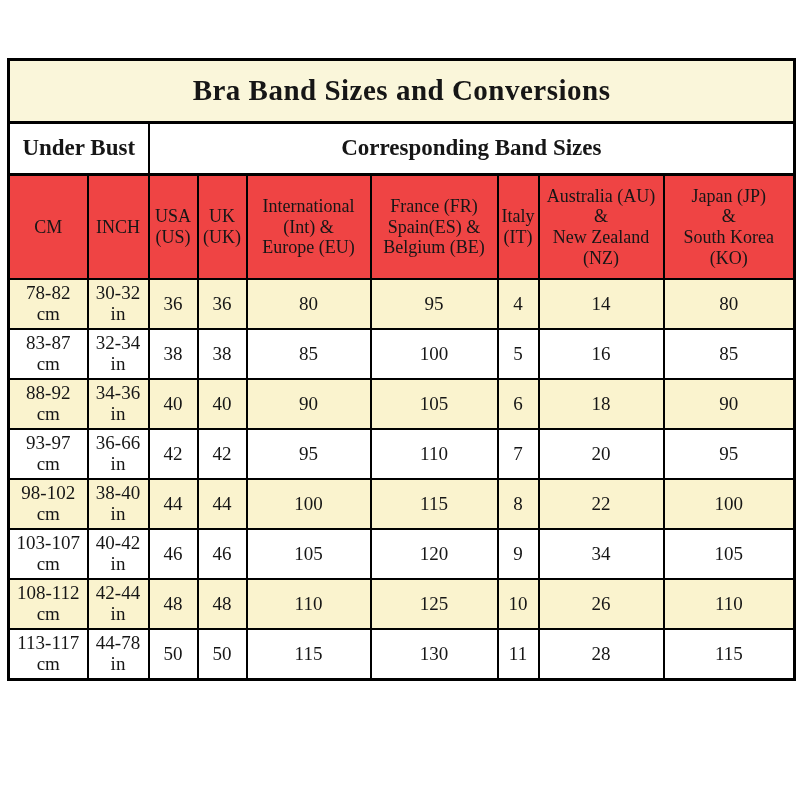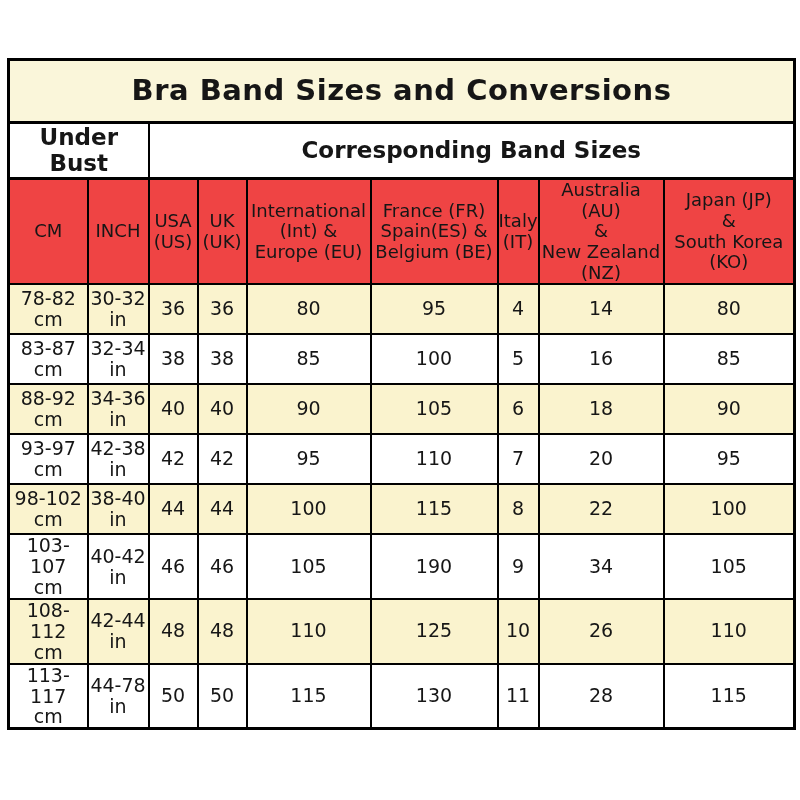--- a/index.html
+++ b/index.html
@@ -10,20 +10,21 @@
     height: 800px;
     font-family: "DejaVu Sans", "Liberation Sans", sans-serif;
     color: #161616;
   }
   .page {
     position: relative;
     width: 800px;
     height: 800px;
     background: #ffffff;
     overflow: hidden;
+    font-family: Liberation Serif, serif;
   }
   table.conversion-table {
     position: absolute;
     top: 58px;
     left: 7px;
     width: 786px;
     border-collapse: collapse;
     table-layout: fixed;
     border: 3px solid #000000;
   }
@@ -155,21 +156,21 @@
           <td>40</td>
           <td>90</td>
           <td>105</td>
           <td>6</td>
           <td>18</td>
           <td>90</td>
         </tr>
         <tr>
           <td>93-97
 cm</td>
-          <td>42-38
+          <td>36-66
 in</td>
           <td>42</td>
           <td>42</td>
           <td>95</td>
           <td>110</td>
           <td>7</td>
           <td>20</td>
           <td>95</td>
         </tr>
         <tr class="alt">
@@ -186,21 +187,21 @@
           <td>100</td>
         </tr>
         <tr>
           <td>103-107
 cm</td>
           <td>40-42
 in</td>
           <td>46</td>
           <td>46</td>
           <td>105</td>
-          <td>190</td>
+          <td>120</td>
           <td>9</td>
           <td>34</td>
           <td>105</td>
         </tr>
         <tr class="alt">
           <td>108-112
 cm</td>
           <td>42-44
 in</td>
           <td>48</td>

